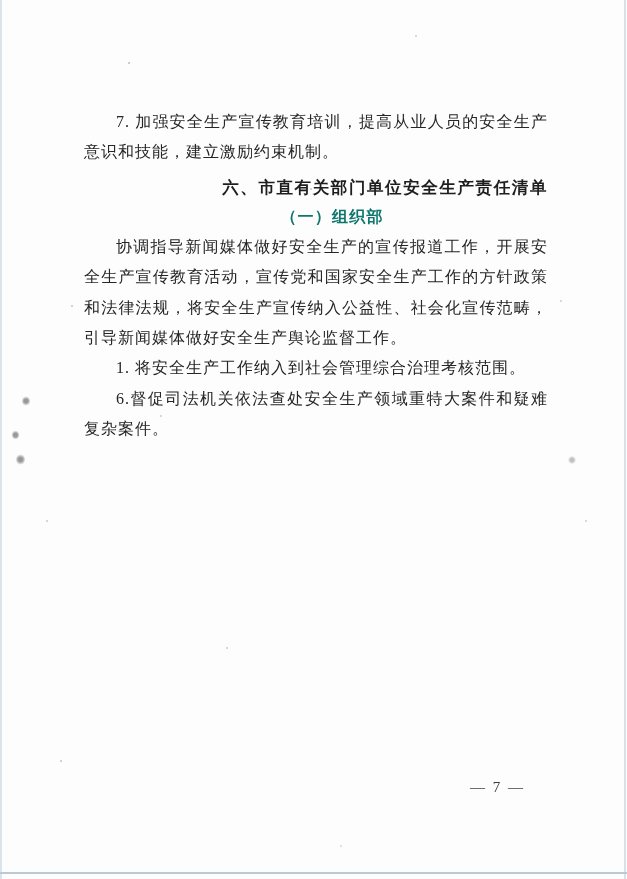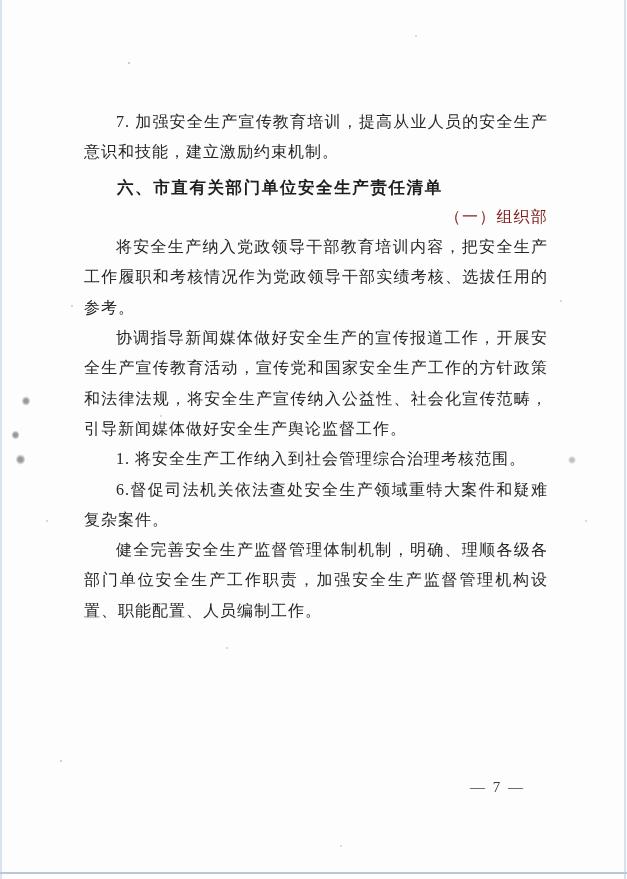--- a/index.html
+++ b/index.html
@@ -64,29 +64,29 @@
     letter-spacing: 1px;
     text-align: justify;
   }
   .content p { margin: 0; text-indent: 2em; }
   .content p.paragraph { text-align: justify; }
   .content p.heading {
     font-family: "Liberation Sans", "DejaVu Sans", sans-serif;
     font-weight: bold;
     font-size: 16.5px;
     letter-spacing: 1.6px;
-    text-align: left;
+    text-align: right;
     margin-top: 4px;
     color: #1e1e1e;
   }
   .content p.subheading {
-    font-weight: normal;
-    text-align: right;
+    font-weight: bold;
+    text-align: center;
     letter-spacing: 1.2px;
-    color: #7f1d1d;
+    color: #0f766e;
   }
   .page-number {
     position: absolute;
     left: 470px;
     top: 779px;
     font-size: 15px;
     letter-spacing: 2px;
     color: #3a3a3a;
     white-space: nowrap;
   }
@@ -101,21 +101,19 @@
   <div class="speckles"></div>
   <div class="artifact art-1"></div>
   <div class="artifact art-2"></div>
   <div class="artifact art-3"></div>
   <div class="artifact art-4"></div>
 
   <div class="content" id="doc-content">
       <p class="paragraph">7. 加强安全生产宣传教育培训，提高从业人员的安全生产意识和技能，建立激励约束机制。</p>
       <p class="heading">六、市直有关部门单位安全生产责任清单</p>
       <p class="subheading">（一）组织部</p>
-      <p class="paragraph">将安全生产纳入党政领导干部教育培训内容，把安全生产工作履职和考核情况作为党政领导干部实绩考核、选拔任用的参考。</p>
       <p class="paragraph">协调指导新闻媒体做好安全生产的宣传报道工作，开展安全生产宣传教育活动，宣传党和国家安全生产工作的方针政策和法律法规，将安全生产宣传纳入公益性、社会化宣传范畴，引导新闻媒体做好安全生产舆论监督工作。</p>
       <p class="paragraph">1. 将安全生产工作纳入到社会管理综合治理考核范围。</p>
       <p class="paragraph">6.督促司法机关依法查处安全生产领域重特大案件和疑难复杂案件。</p>
-      <p class="paragraph">健全完善安全生产监督管理体制机制，明确、理顺各级各部门单位安全生产工作职责，加强安全生产监督管理机构设置、职能配置、人员编制工作。</p>
     </div>
 
   <div class="page-number">— 7 —</div>
 </div>
 
 </body></html>

